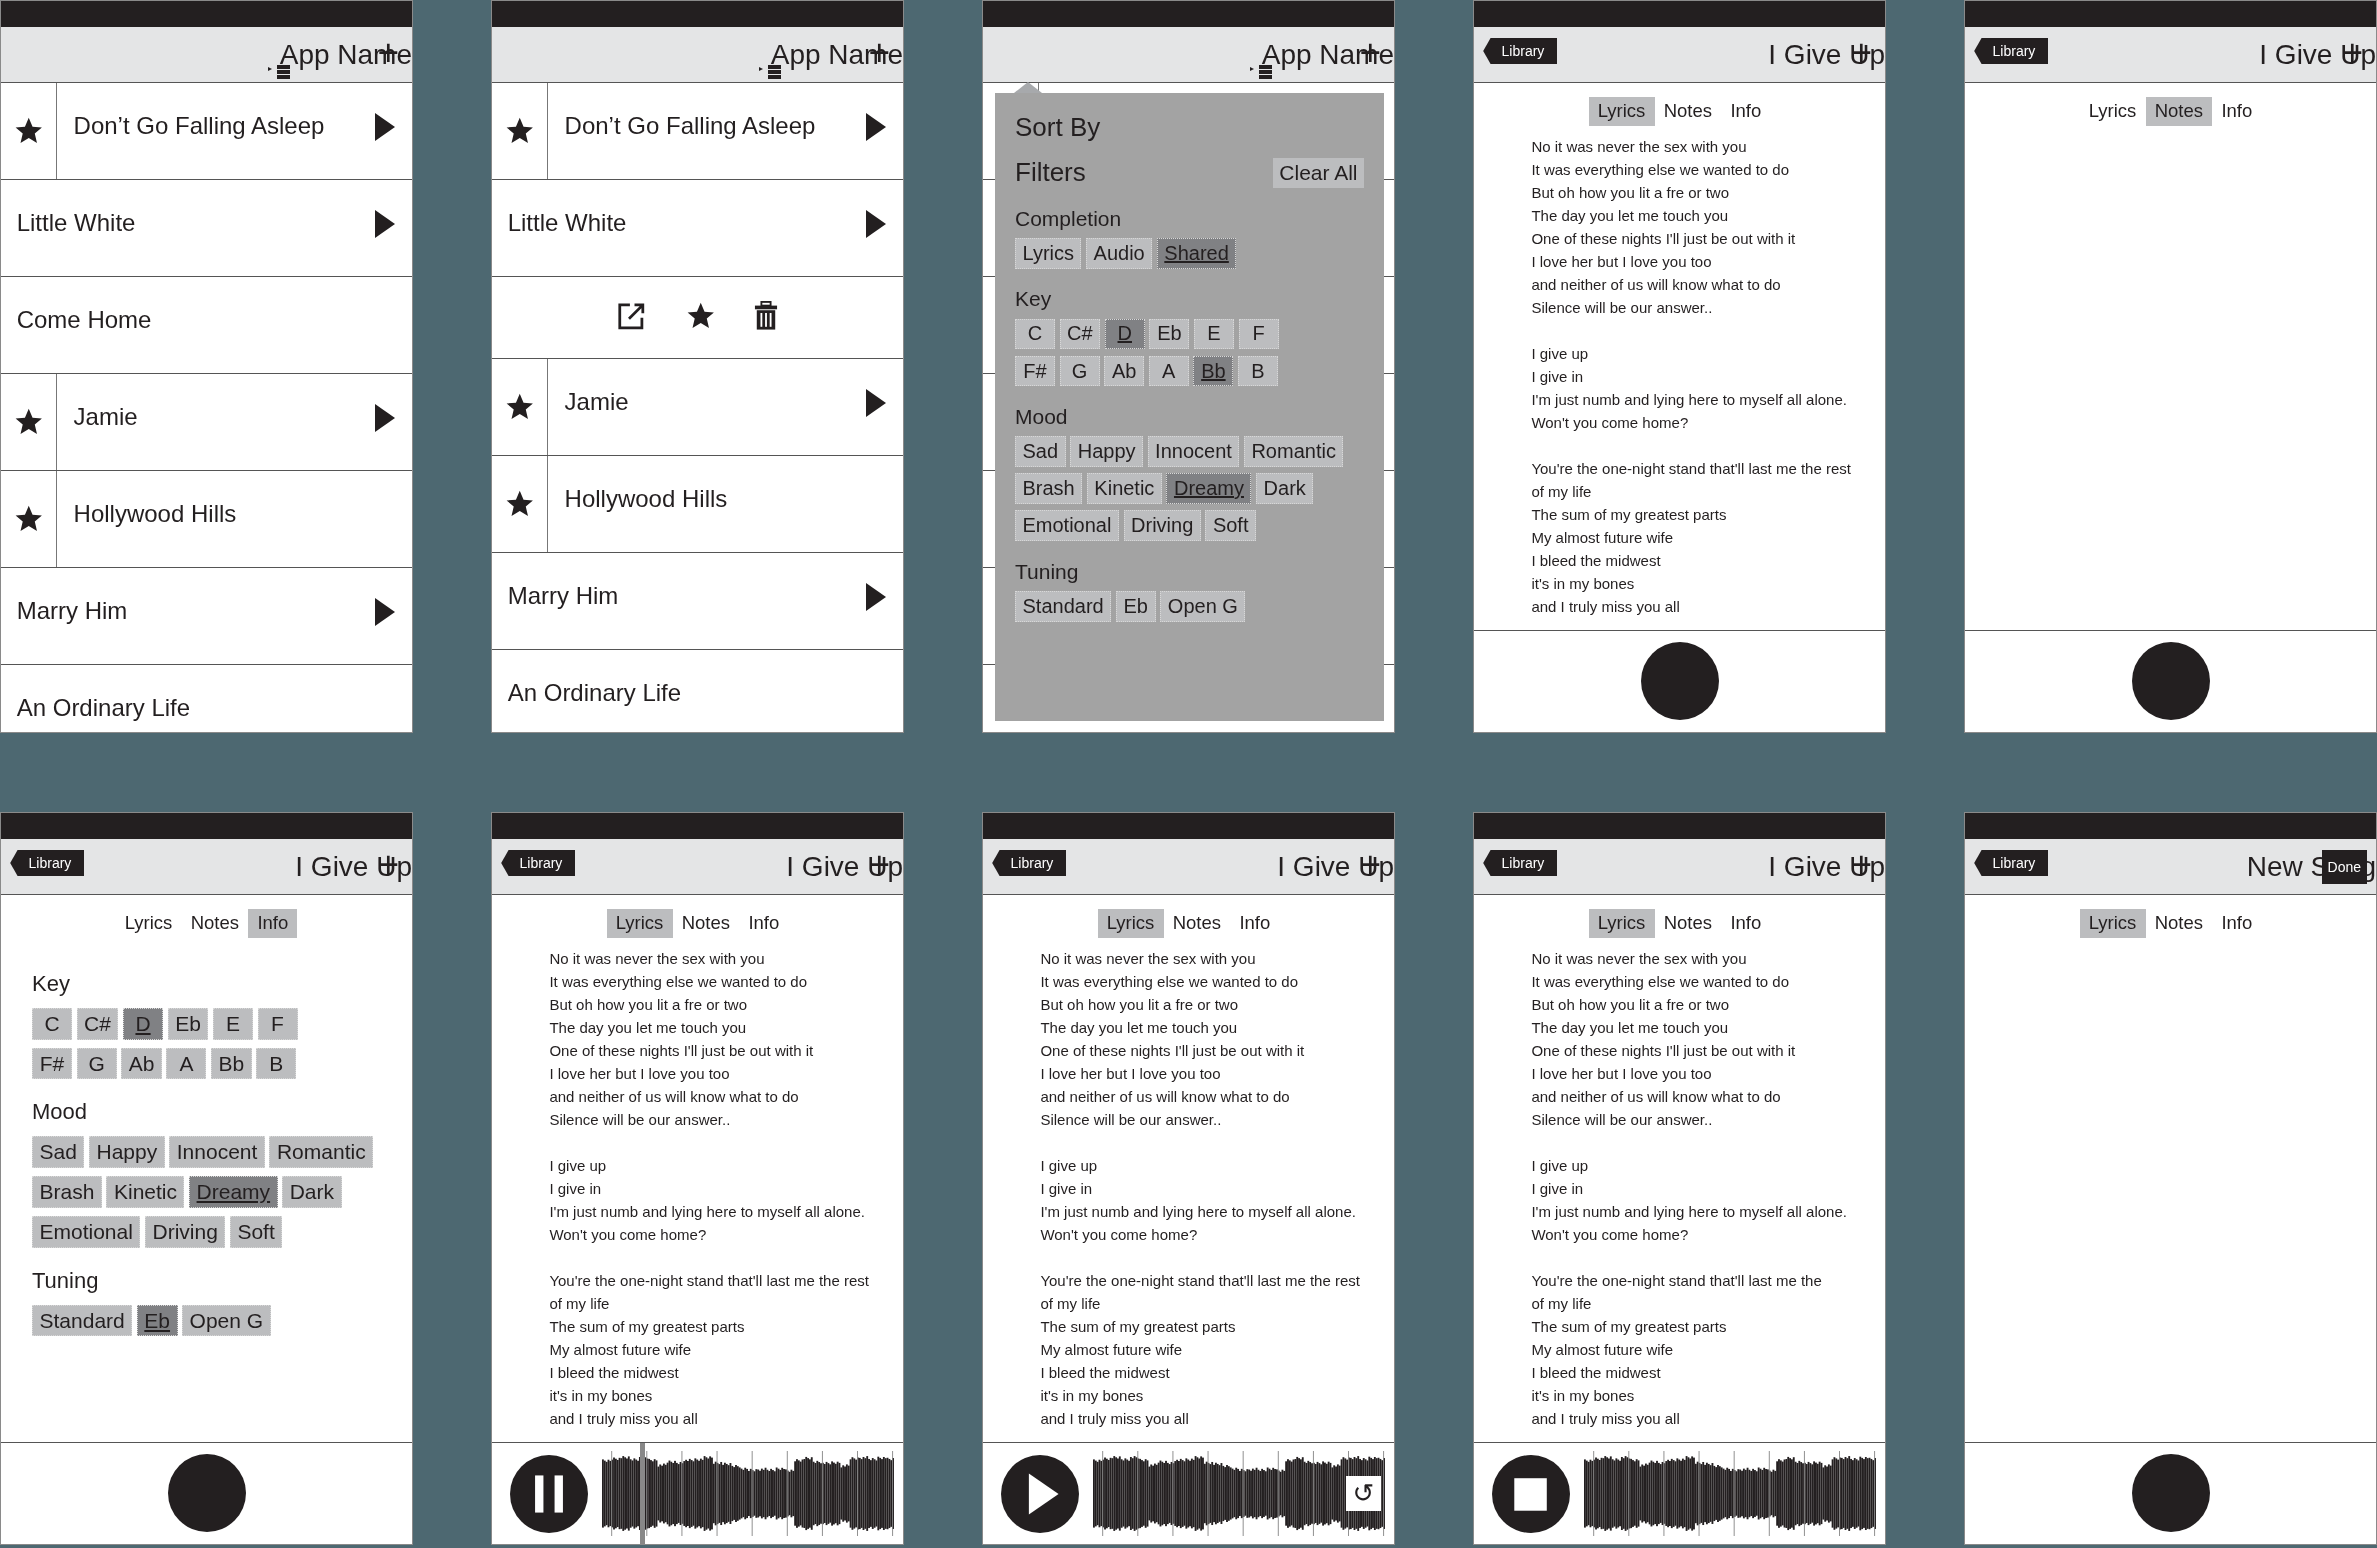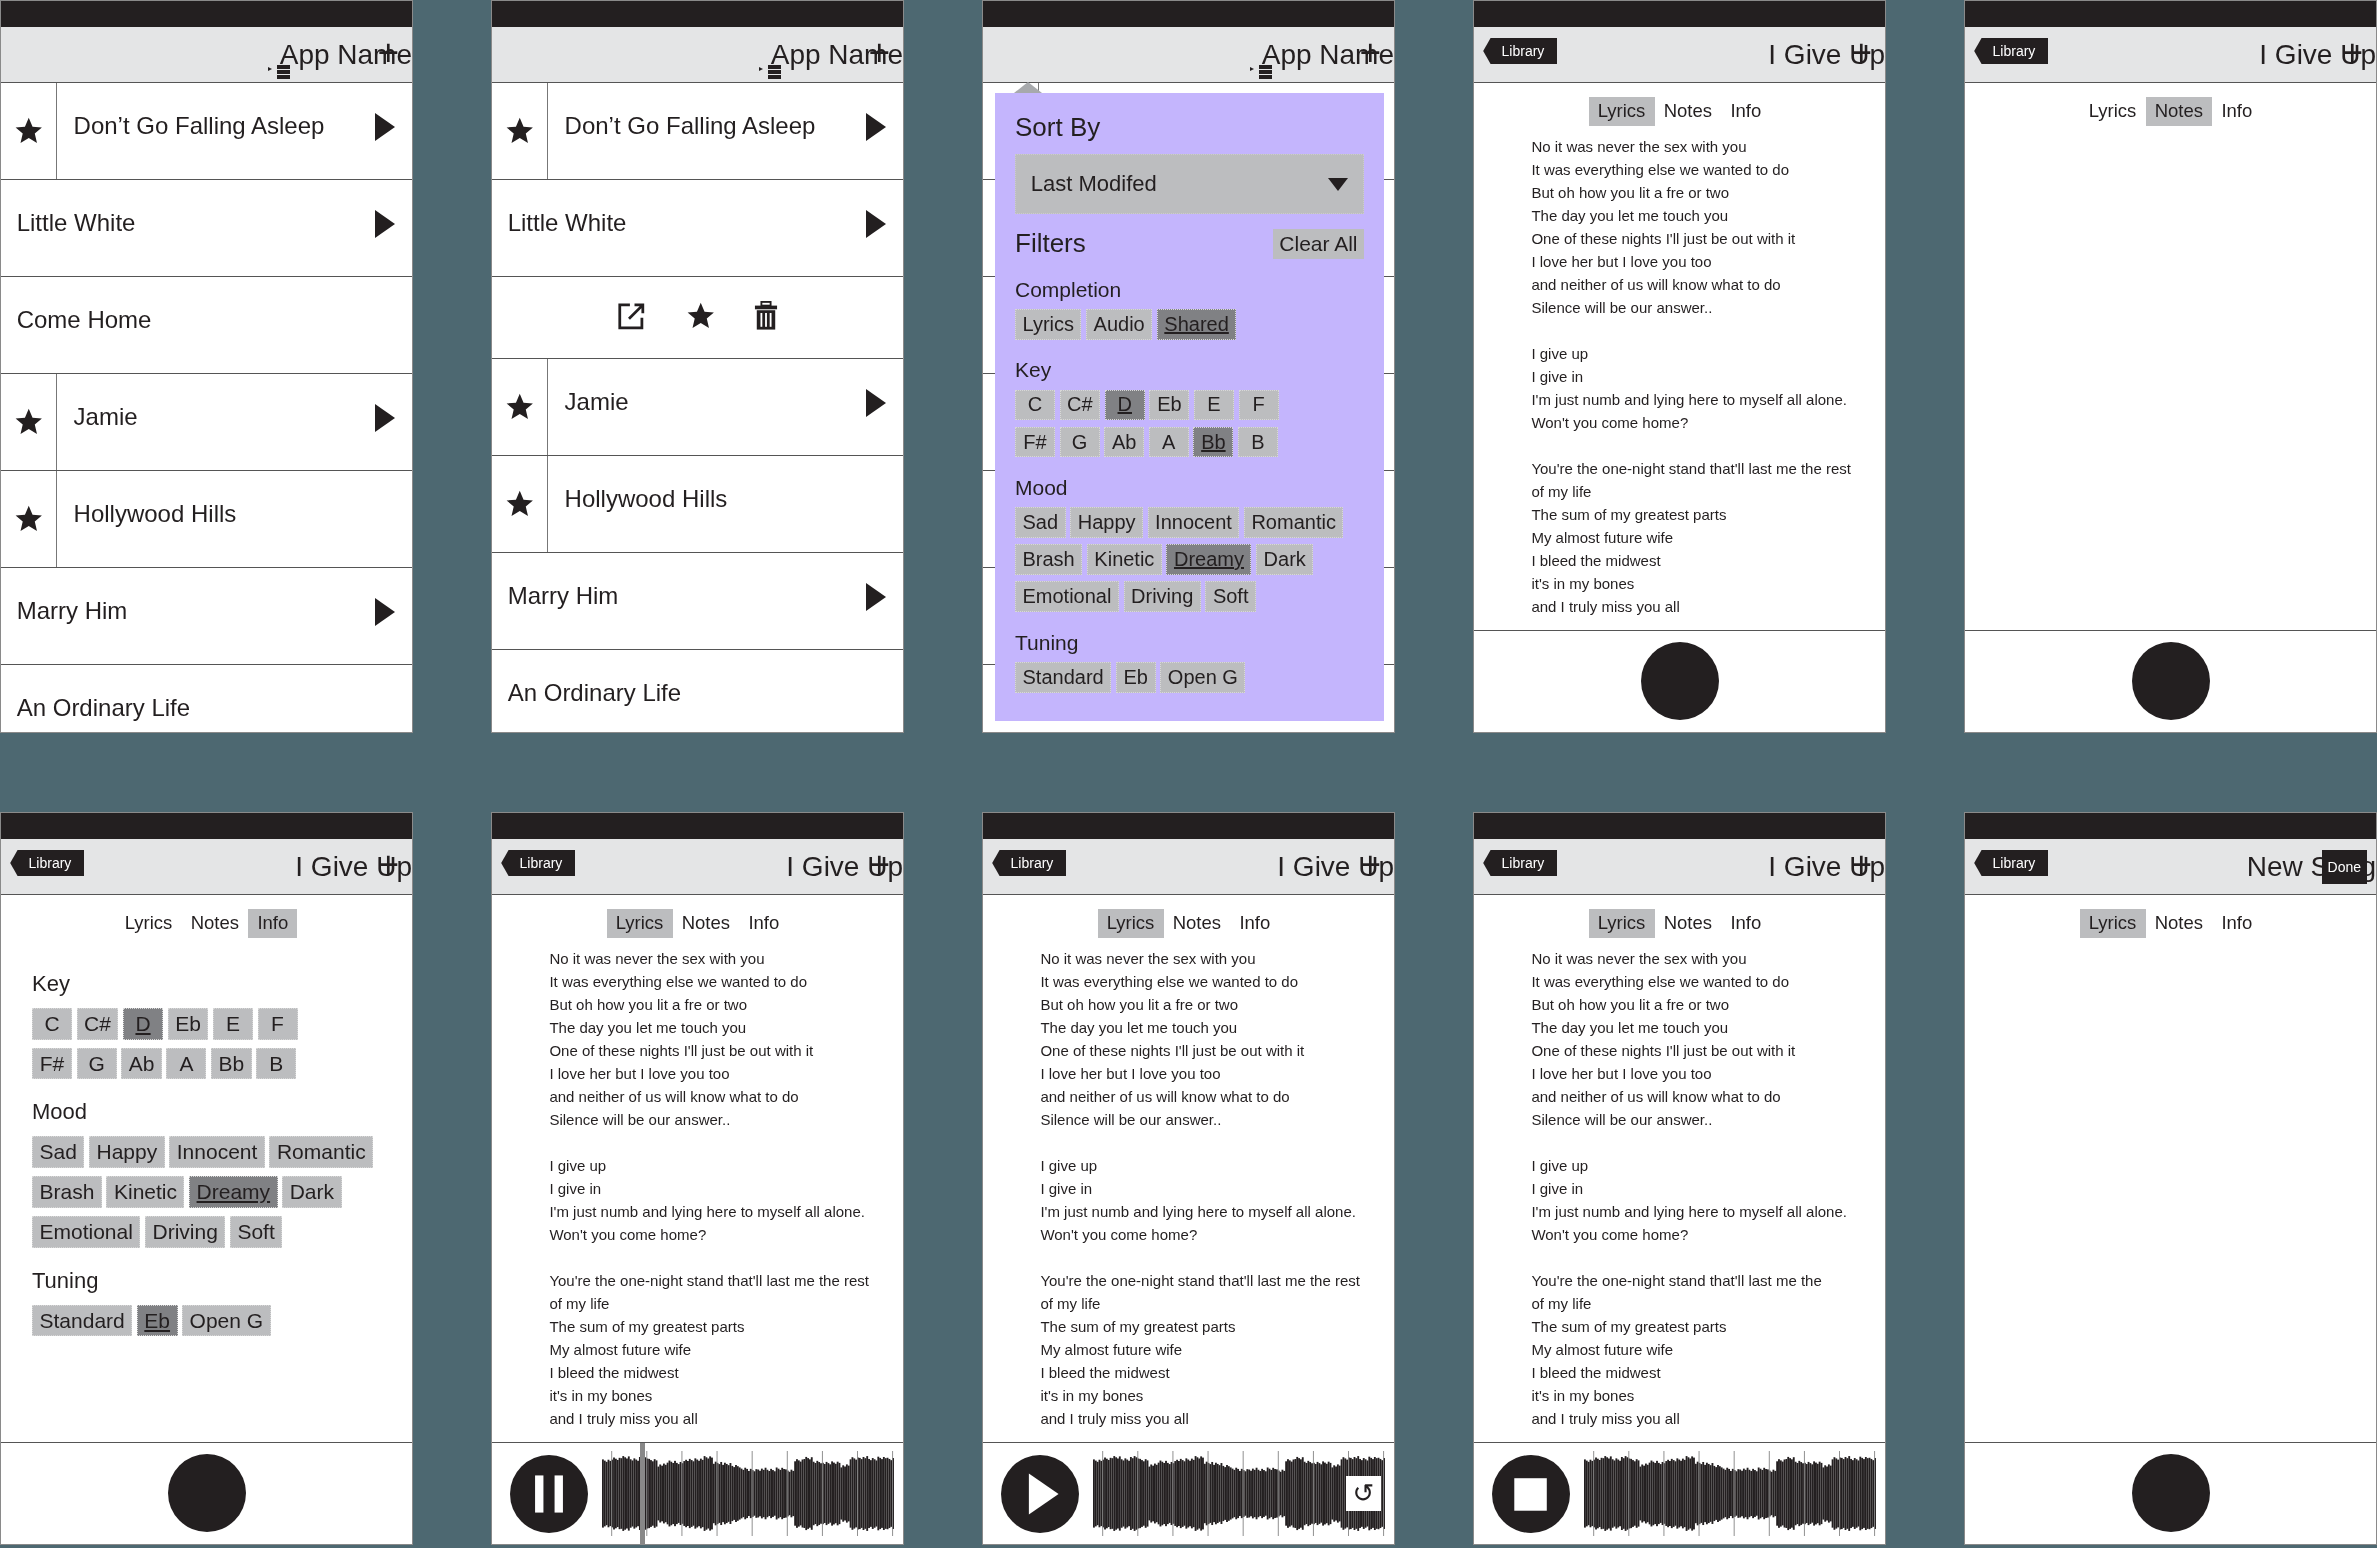--- a/index.html
+++ b/index.html
@@ -39,21 +39,21 @@
   .notes { padding: 9.2px 19.4px; font-size: 15px; line-height: 23px; }
   .notes p { margin-bottom: 23px; }
 
   .chip-label { font-size: 22px; margin: 20px 0 11px; }
   .chips { display: flex; flex-wrap: wrap; gap: 8.3px 4.6px; }
   .chip { background: #bcbdbf; font-size: 21px; padding: 2.8px 6.5px; min-width: 40px; text-align: center; border: 0.9px dotted #d8d8d8; }
   .chip.on { background: #808184; text-decoration: underline; }
   .info { padding: 13px 31px; }
   .info .chips { max-width: 369px; }
 
-  .popover { position: absolute; left: 12px; top: 92px; width: 389px; height: 628px; background: #c4b5fd; padding: 18.5px 20px; }
+  .popover { position: absolute; left: 12px; top: 92px; width: 389px; height: 628px; background: #a3a3a3; padding: 18.5px 20px; }
   .popover::before { content: ""; position: absolute; left: 18.5px; top: -11px; border-left: 14px solid transparent; border-right: 14px solid transparent; border-bottom: 11px solid #a7a9ac; }
   .pop-h { font-size: 26px; }
   .dropdown { margin-top: 11px; height: 60px; background: #bcbdbf; display: flex; align-items: center; padding: 0 14.8px; font-size: 22px; position: relative; border: 0.9px dotted #ccc; }
   .dropdown .caret { position: absolute; right: 14.8px; top: 23px; border-top: 13px solid #231f20; border-left: 10px solid transparent; border-right: 10px solid transparent; }
   .filters-head { display: flex; justify-content: space-between; align-items: center; margin-top: 14.8px; }
   .clear-btn { background: #bcbdbf; font-size: 21px; padding: 2.8px 6.5px; }
   .pop-sub { font-size: 21px; margin: 18.5px 0 7.4px; }
   .popover .chip { font-size: 20px; padding: 2.8px 6.5px; }
   .popover .chips { gap: 6.5px 4.6px; }
 </style>
@@ -262,24 +262,20 @@
 
     </div>
         <div class="list-row nostar">
 
       <span class="label">I Give Up</span>
 
     </div>
       </div>
   <div class="popover">
     <div class="pop-h">Sort By</div>
-    <div class="dropdown">
-          <span>Last Modifed</span>
-          <span class="caret"></span>
-        </div>
     <div class="filters-head">
           <span class="pop-h">Filters</span>
           <span class="clear-btn">Clear All</span>
         </div>
     <div class="pop-sub">Completion</div>
     <div class="chips">
           <span class="chip ">Lyrics</span>
           <span class="chip ">Audio</span>
           <span class="chip on">Shared</span>
         </div>

